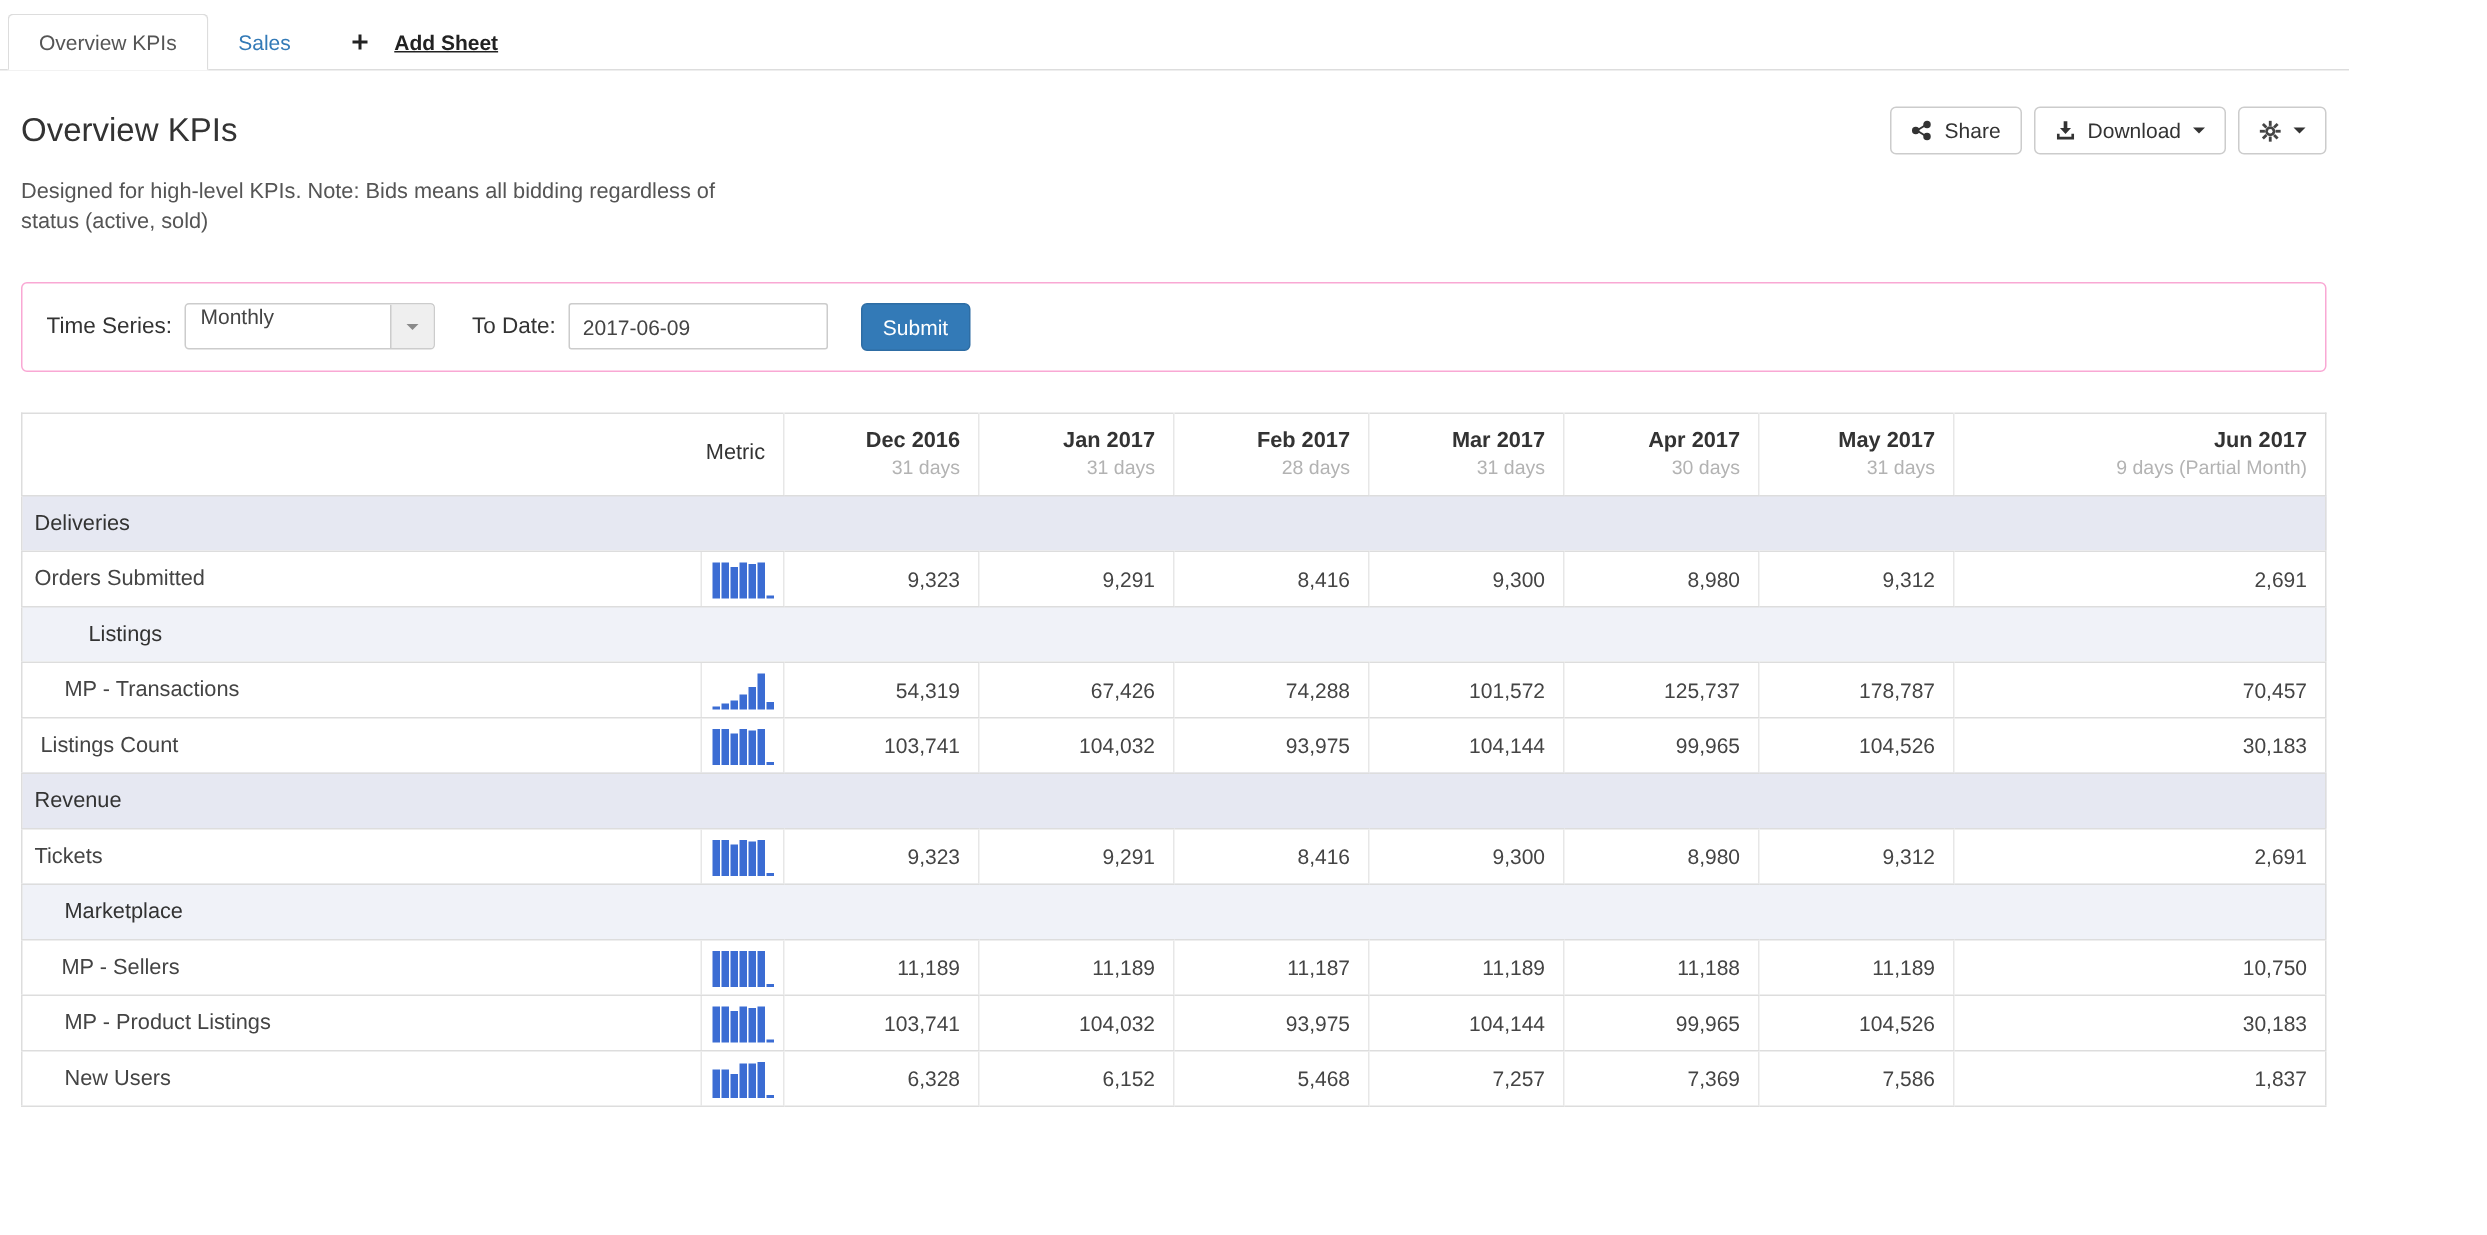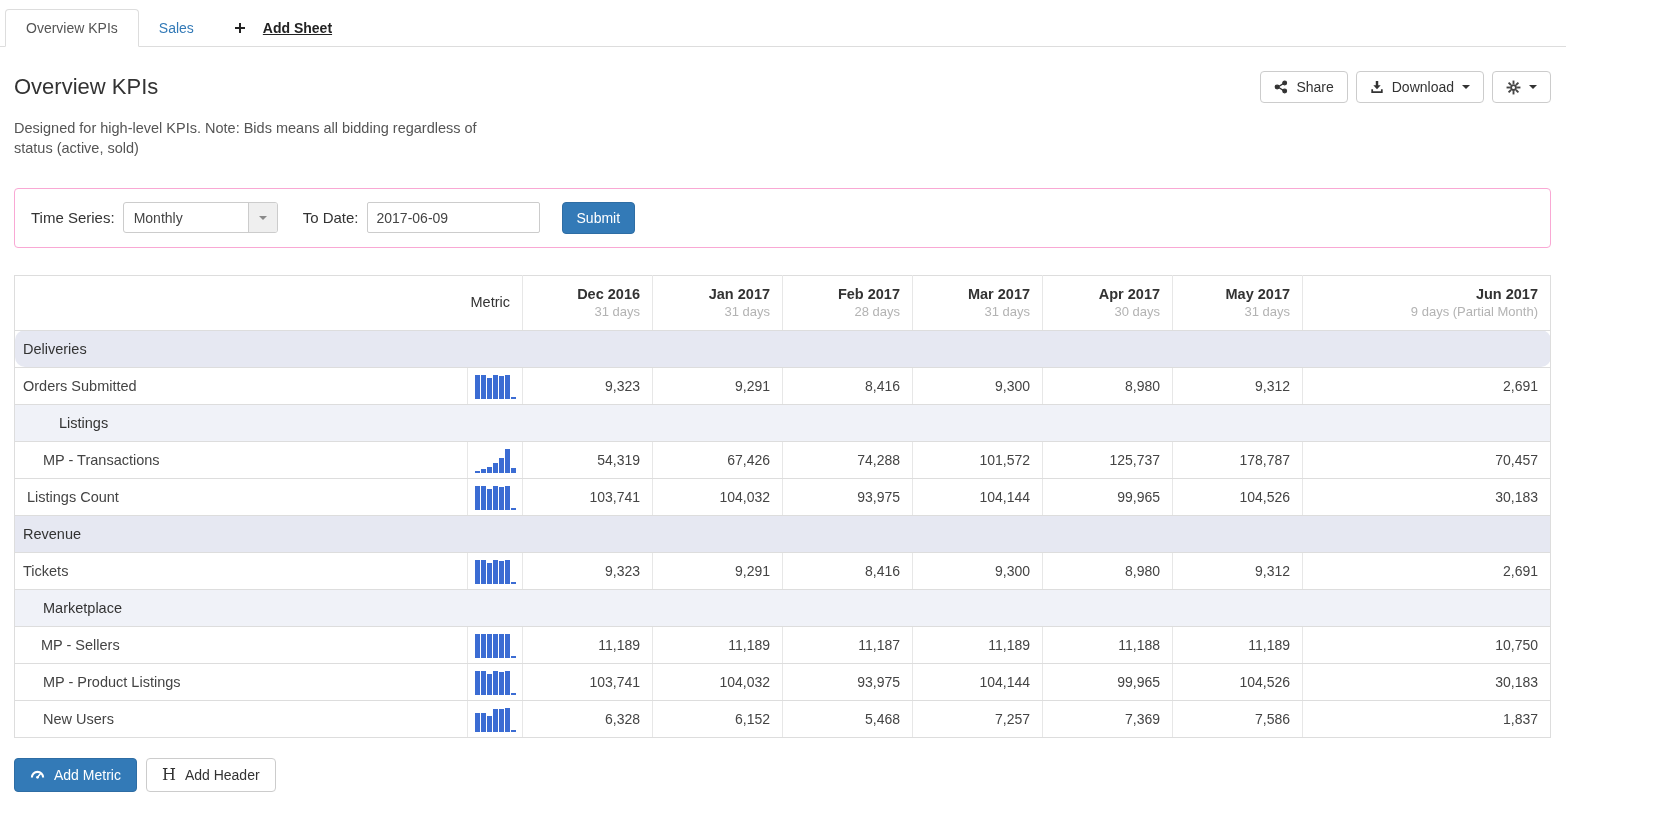--- a/index.html
+++ b/index.html
@@ -26,21 +26,21 @@
          border:1px solid #ccc; border-radius:4px; font-size:14px; color:#333; cursor:pointer;
          font-family:inherit; }
   .caret { width:0; height:0; border:4px solid transparent; border-top-color:#333;
            display:inline-block; margin-top:4px; }
   .desc { margin-top:15px; width:485px; font-size:14.5px; color:#555; line-height:1.4; }
   
   .filter-panel { margin-top:29px; border:1px solid #f9a8d4; border-radius:4px;
                   padding:13px 16px; display:flex; align-items:center; }
   .flabel { font-size:15px; color:#333; }
   .select { display:inline-flex; border:1px solid #ccc; border-radius:3px; height:31px;
-            width:155px; margin-left:8px; background:#fff; align-items:center; cursor:pointer; overflow:hidden; }
+            width:167px; margin-left:8px; background:#fff; cursor:pointer; overflow:hidden; }
   .select .txt { flex:1; padding-left:10px; font-size:14px; color:#444; }
   .select .arrow-seg { width:29px; align-self:stretch; border-left:1px solid #ccc;
             background:#efefef; display:flex; align-items:center; justify-content:center; }
   .select .arrow-seg .caret { border-top-color:#8a8a8a; }
   .ml24 { margin-left:25px; }
   .date-input { margin-left:8px; height:31px; width:173px; border:1px solid #ccc; border-radius:2px;
                 padding:0 9px; font-size:14px; color:#444; font-family:inherit; }
   .submit-btn { margin-left:22px; background:#337ab7; color:#fff; border:1px solid #2e6da4;
                 border-radius:4px; padding:7px 14px; font-size:14px; cursor:pointer; font-family:inherit; }
   
@@ -200,21 +200,21 @@
             <div class="days">31 days</div>
           </th>
           <th class="col-h">
             <div class="month">Jun 2017</div>
             <div class="days">9 days (Partial Month)</div>
           </th>
         </tr>
     </thead>
     <tbody id="tbody">
         <tr class="group">
-          <td colspan="9" style="padding-left: 8px; border-radius: 10px;">Deliveries</td>
+          <td colspan="9" style="padding-left: 8px;">Deliveries</td>
         </tr>
         <tr class="metric-row">
           <td class="mlabel" style="padding-left: 8px;">Orders Submitted</td>
           <td class="spark">
             <div class="sparkline">
               <div class="bar" style="height: 24px;"></div>
               <div class="bar" style="height: 24px;"></div>
               <div class="bar" style="height: 21px;"></div>
               <div class="bar" style="height: 24px;"></div>
               <div class="bar" style="height: 23px;"></div>
@@ -361,30 +361,14 @@
           <td class="val">6,152</td>
           <td class="val">5,468</td>
           <td class="val">7,257</td>
           <td class="val">7,369</td>
           <td class="val">7,586</td>
           <td class="val">1,837</td>
         </tr>
       </tbody>
   </table>
 
-  <div class="footer-row">
-    <button class="add-metric">
-      <span>
-        <svg class="icon-svg" width="15" height="15" viewBox="0 0 16 16">
-          <path d="M2 11.2a6 6 0 0 1 12 0" fill="none" stroke="#fff" stroke-width="2.2"></path>
-          <line x1="8" y1="11" x2="11.6" y2="6.6" stroke="#fff" stroke-width="1.6"></line>
-          <circle cx="8" cy="11" r="1.5" fill="#fff"></circle>
-        </svg>
-      </span>
-      <span>Add Metric</span>
-    </button>
-    <button class="add-header">
-      <span class="h-glyph">H</span>
-      <span>Add Header</span>
-    </button>
-  </div>
 
 </div>
 
 </body></html>

